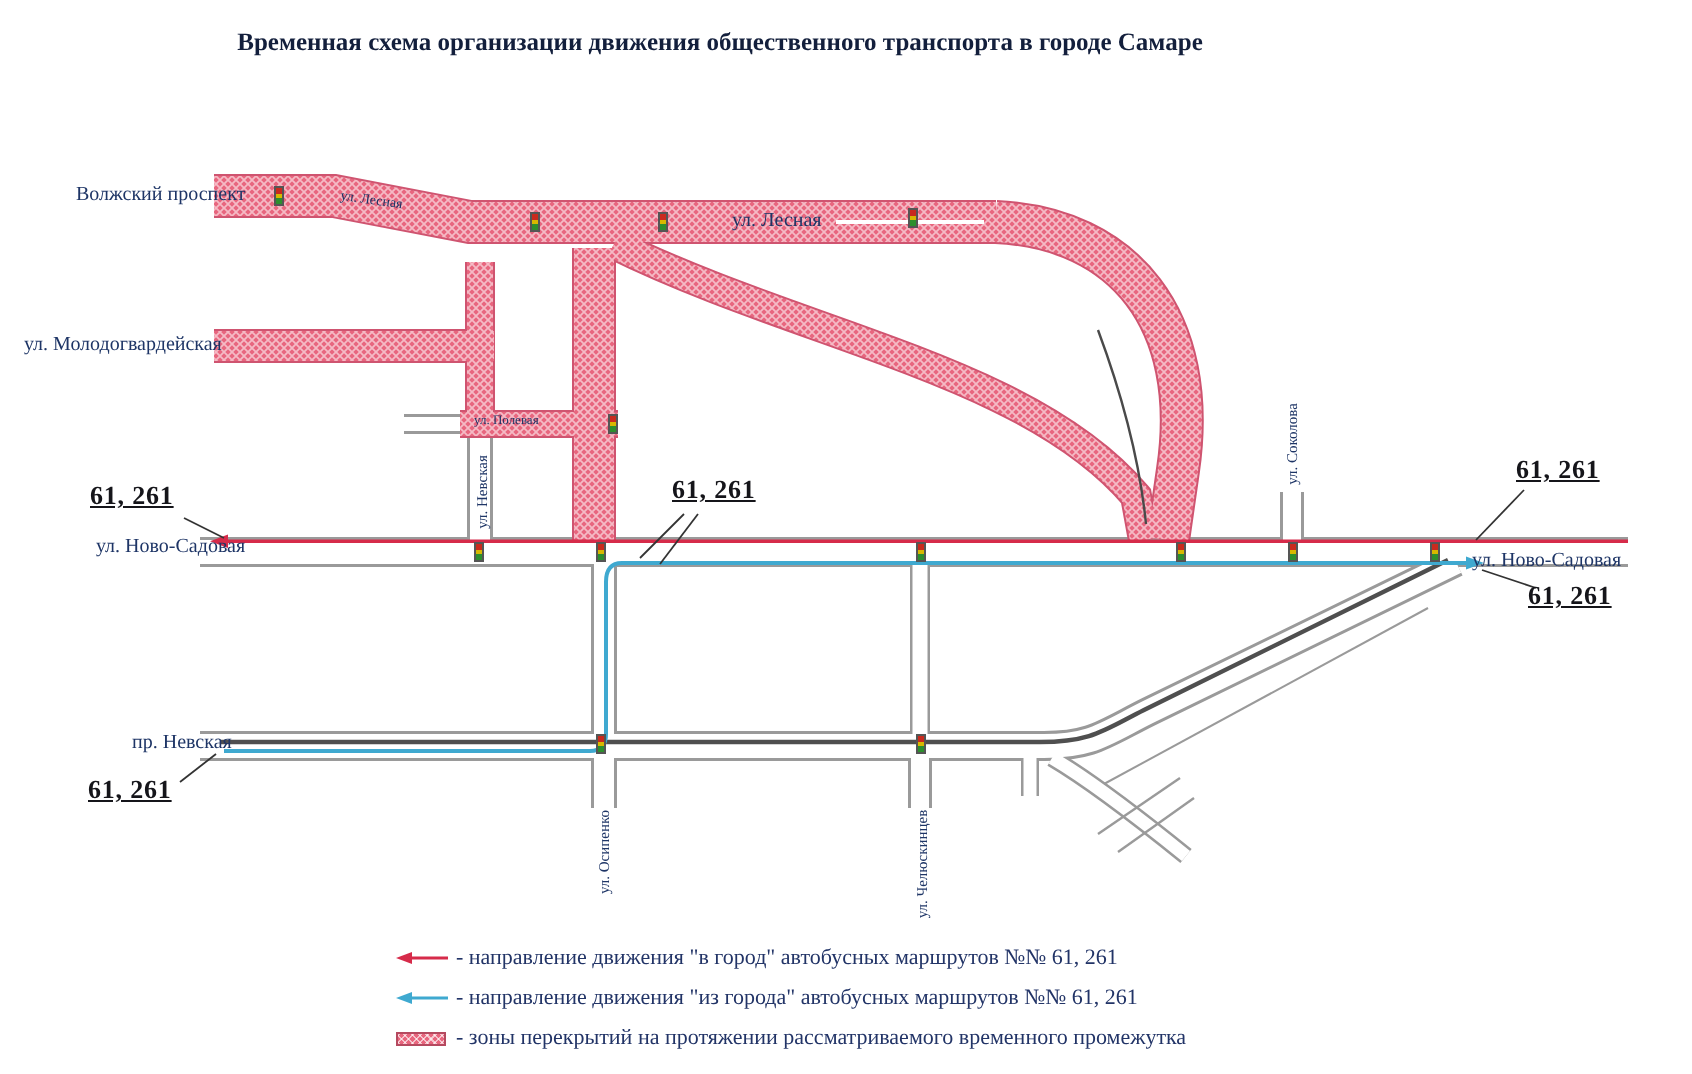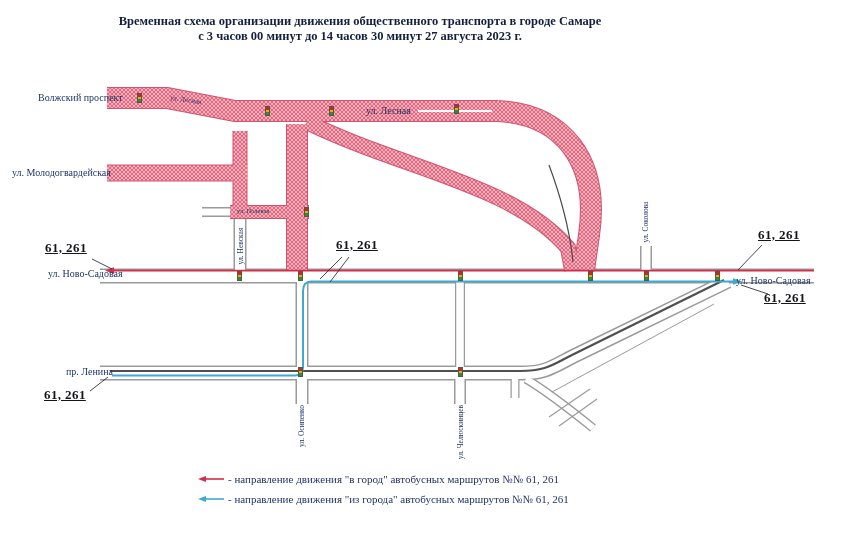--- a/index.html
+++ b/index.html
@@ -32,21 +32,20 @@
       background-image:repeating-linear-gradient(45deg,rgba(255,255,255,.6) 0 .8px,transparent .8px 2.6px),
                        repeating-linear-gradient(135deg,rgba(255,255,255,.6) 0 .8px,transparent .8px 2.6px);}
 </style>
 </head>
 <body>
 
 <div id="page">
 
   <div class="title">
     <div>Временная схема организации движения общественного транспорта в городе Самаре</div>
-    <div>с 3 часов 00 минут до 14 часов 30 минут 27 августа 2023 г.</div>
   </div>
 
   <svg id="mapsvg" width="846" height="537" viewBox="0 0 846 537">
     <defs>
       <pattern id="redhatch" width="4" height="4" patternUnits="userSpaceOnUse">
         <rect width="4" height="4" fill="#e8667e"></rect>
         <path d="M0,0 L4,4 M4,0 L0,4" stroke="rgba(255,255,255,0.55)" stroke-width="0.9"></path>
       </pattern>
     </defs>
 
@@ -191,21 +190,21 @@
 
   <div class="slabel" style="left:38px;top:93px">Волжский проспект</div>
   <div class="slabel" style="left:12px;top:168px">ул. Молодогвардейская</div>
   <div class="slabel" style="left:170px;top:97px;transform:rotate(8deg);font-size:7px">ул. Лесная</div>
   <div class="slabel" style="left:366px;top:106px">ул. Лесная</div>
   <div class="slabel" style="left:237px;top:208px;font-size:6.5px">ул. Полевая</div>
   <div class="vlabel" style="left:241px;top:246px">ул. Невская</div>
   <div class="vlabel" style="left:646px;top:222px">ул. Соколова</div>
   <div class="slabel" style="left:48px;top:269px">ул. Ново-Садовая</div>
   <div class="slabel" style="left:736px;top:276px">ул. Ново-Садовая</div>
-  <div class="slabel" style="left:66px;top:367px">пр. Ленина</div>
+  <div class="slabel" style="left:66px;top:367px">пр. Невская</div>
   <div class="vlabel" style="left:302px;top:426px">ул. Осипенко</div>
   <div class="vlabel" style="left:461px;top:432px">ул. Челюскинцев</div>
 
   <div class="rlabel" style="left:45px;top:241px">61, 261</div>
   <div class="rlabel" style="left:44px;top:388px">61, 261</div>
   <div class="rlabel" style="left:336px;top:238px">61, 261</div>
   <div class="rlabel" style="left:758px;top:228px">61, 261</div>
   <div class="rlabel" style="left:764px;top:291px">61, 261</div>
 
   <div class="legend">
@@ -220,15 +219,21 @@
     </div>
     <div class="legend-row">
       <span class="legend-icon">
         <svg width="26" height="8" viewBox="0 0 26 8">
           <line x1="7" y1="4" x2="26" y2="4" stroke-width="1.6" stroke="#3fa9d0"></line>
           <polygon points="0,4 8,1 8,7" fill="#3fa9d0"></polygon>
         </svg>
       </span>
       <span class="legend-text">- направление движения "из города" автобусных маршрутов №№ 61, 261</span>
     </div>
+    <div class="legend-row">
+      <span class="legend-icon">
+        <span class="closure-swatch"></span>
+      </span>
+      <span class="legend-text">- зоны перекрытий на протяжении рассматриваемого временного промежутка</span>
+    </div>
   </div>
 
 </div>
 
 </body></html>

